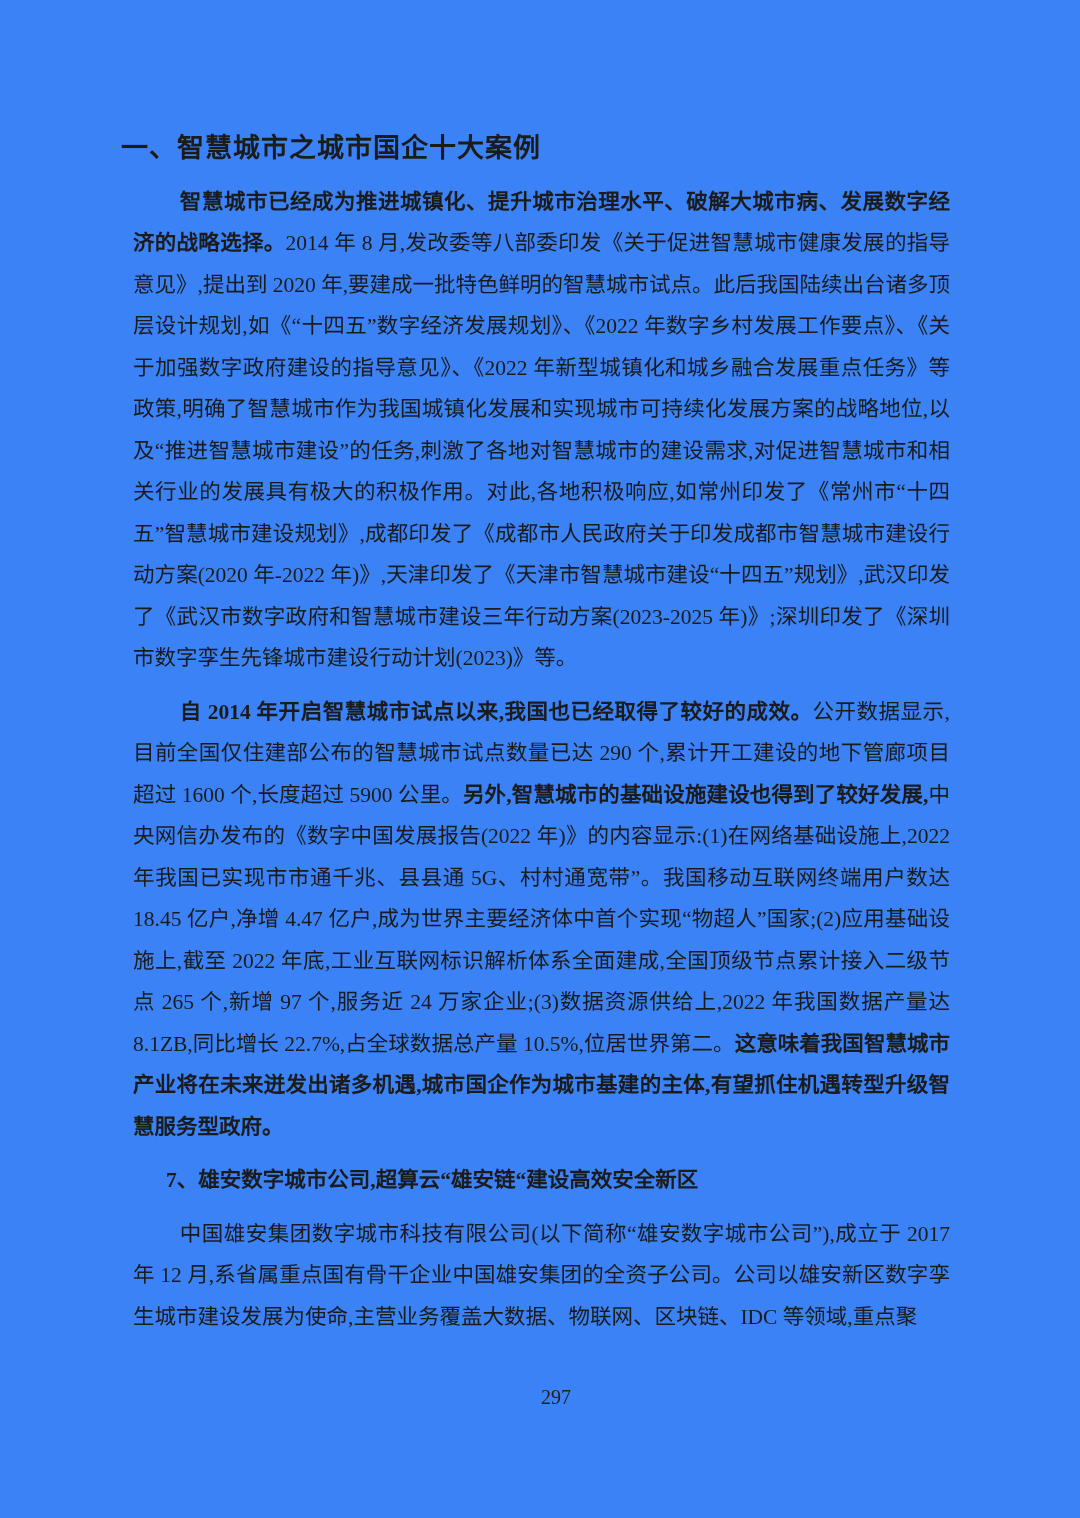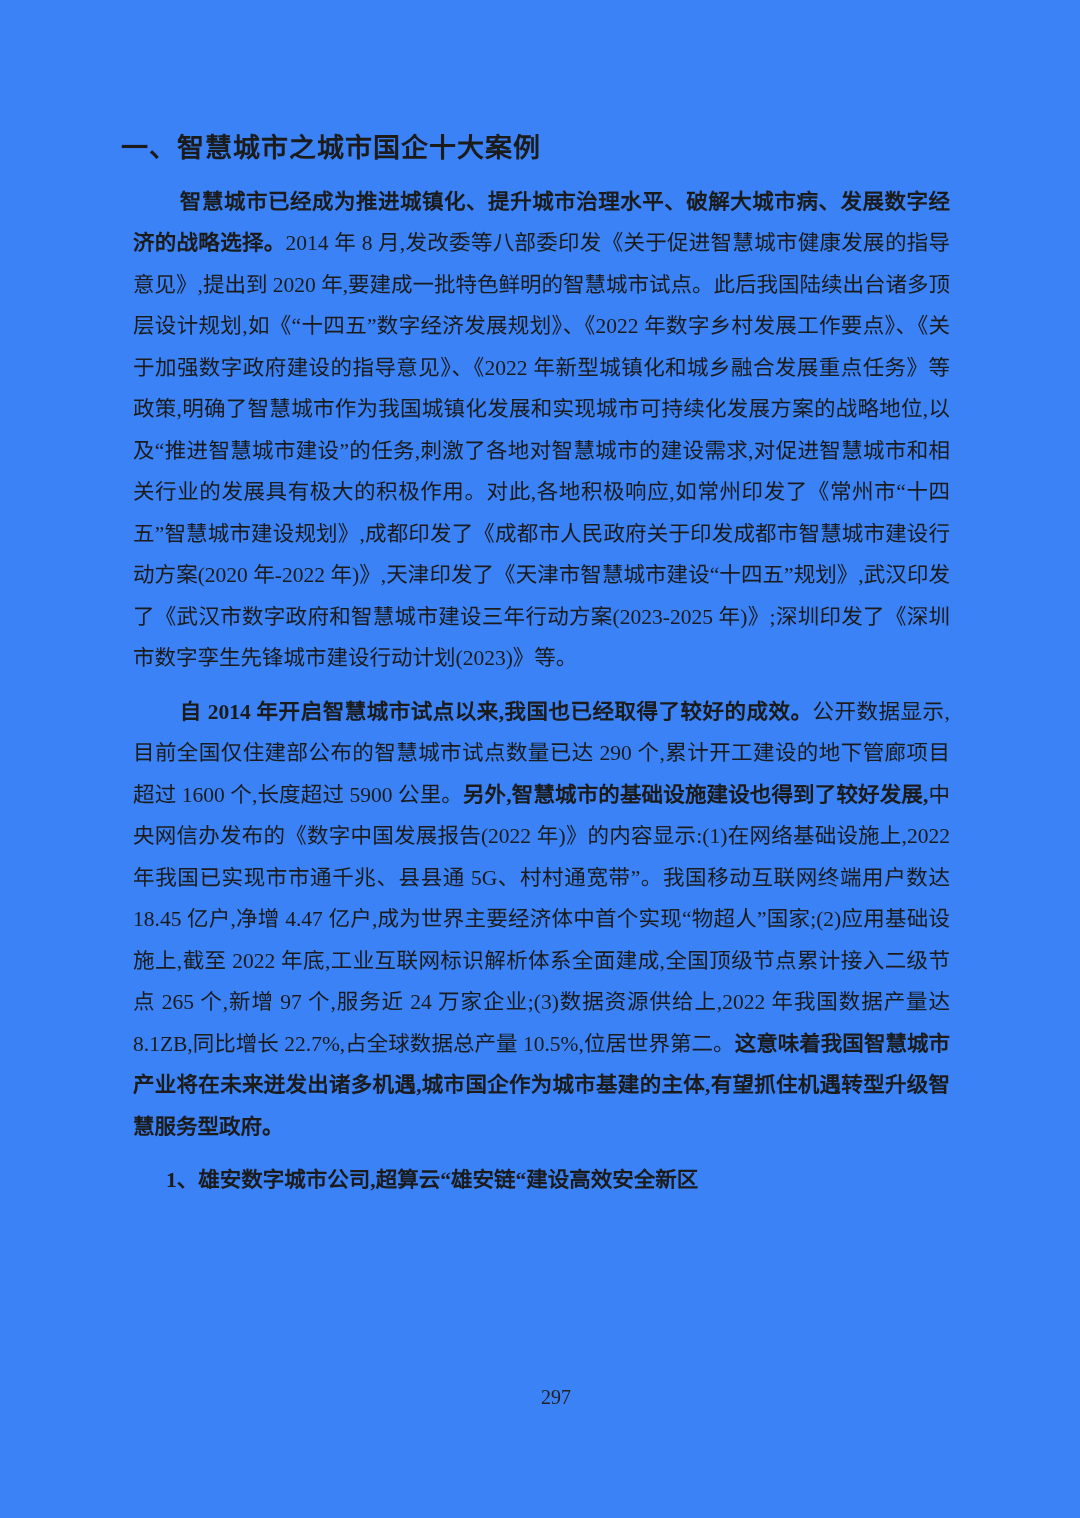--- a/index.html
+++ b/index.html
@@ -71,19 +71,20 @@
   <div class="content">
 
     <h1 class="doc-title">一、智慧城市之城市国企十大案例</h1>
 
 
     <p class="body-para"><span class="run bold">智慧城市已经成为推进城镇化、提升城市治理水平、破解大城市病、发展数字经济的战略选择。</span><span class="run">2014 年 8 月,发改委等八部委印发《关于促进智慧城市健康发展的指导意见》,提出到 2020 年,要建成一批特色鲜明的智慧城市试点。此后我国陆续出台诸多顶层设计规划,如《“十四五”数字经济发展规划》、《2022 年数字乡村发展工作要点》、《关于加强数字政府建设的指导意见》、《2022 年新型城镇化和城乡融合发展重点任务》等政策,明确了智慧城市作为我国城镇化发展和实现城市可持续化发展方案的战略地位,以及“推进智慧城市建设”的任务,刺激了各地对智慧城市的建设需求,对促进智慧城市和相关行业的发展具有极大的积极作用。对此,各地积极响应,如常州印发了《常州市“十四五”智慧城市建设规划》,成都印发了《成都市人民政府关于印发成都市智慧城市建设行动方案(2020 年-2022 年)》,天津印发了《天津市智慧城市建设“十四五”规划》,武汉印发了《武汉市数字政府和智慧城市建设三年行动方案(2023-2025 年)》;深圳印发了《深圳市数字孪生先锋城市建设行动计划(2023)》等。</span></p>
 
     <p class="body-para"><span class="run bold">自 2014 年开启智慧城市试点以来,我国也已经取得了较好的成效。</span><span class="run">公开数据显示,目前全国仅住建部公布的智慧城市试点数量已达 290 个,累计开工建设的地下管廊项目超过 1600 个,长度超过 5900 公里。</span><span class="run bold">另外,智慧城市的基础设施建设也得到了较好发展,</span><span class="run">中央网信办发布的《数字中国发展报告(2022 年)》的内容显示:(1)在网络基础设施上,2022 年我国已实现市市通千兆、县县通 5G、村村通宽带”。我国移动互联网终端用户数达 18.45 亿户,净增 4.47 亿户,成为世界主要经济体中首个实现“物超人”国家;(2)应用基础设施上,截至 2022 年底,工业互联网标识解析体系全面建成,全国顶级节点累计接入二级节点 265 个,新增 97 个,服务近 24 万家企业;(3)数据资源供给上,2022 年我国数据产量达 8.1ZB,同比增长 22.7%,占全球数据总产量 10.5%,位居世界第二。</span><span class="run bold">这意味着我国智慧城市产业将在未来迸发出诸多机遇,城市国企作为城市基建的主体,有望抓住机遇转型升级智慧服务型政府。</span></p>
 
 
-    <h3 class="case-heading">1、雄安数字城市公司,超算云“雄安链“建设高效安全新区</h3>
+    <h3 class="case-heading">7、雄安数字城市公司,超算云“雄安链“建设高效安全新区</h3>
 
+    <p class="body-para"><span class="run">中国雄安集团数字城市科技有限公司(以下简称“雄安数字城市公司”),成立于 2017 年 12 月,系省属重点国有骨干企业中国雄安集团的全资子公司。公司以雄安新区数字孪生城市建设发展为使命,主营业务覆盖大数据、物联网、区块链、IDC 等领域,重点聚</span></p>
 
   </div>
 
   <div class="page-footer">297</div>
 </div>
 
 </body></html>

